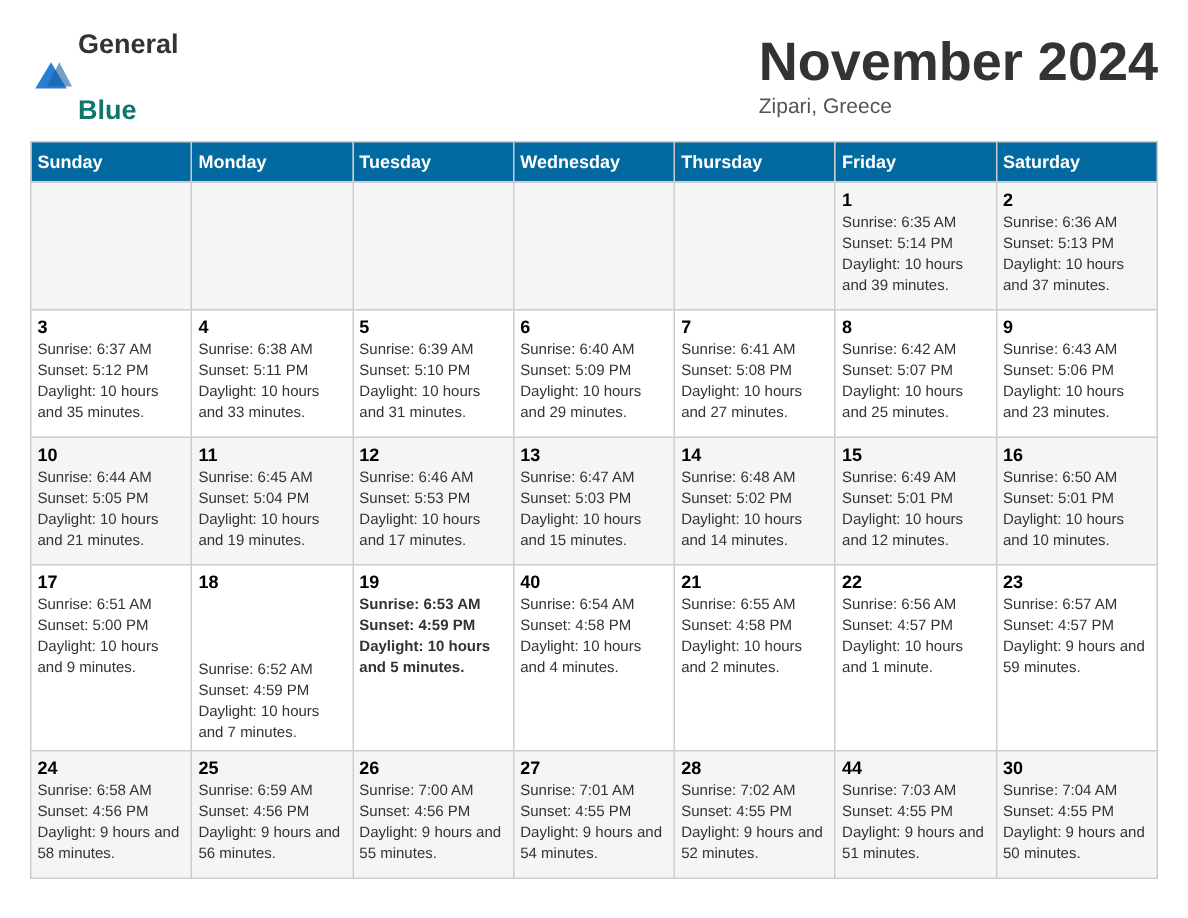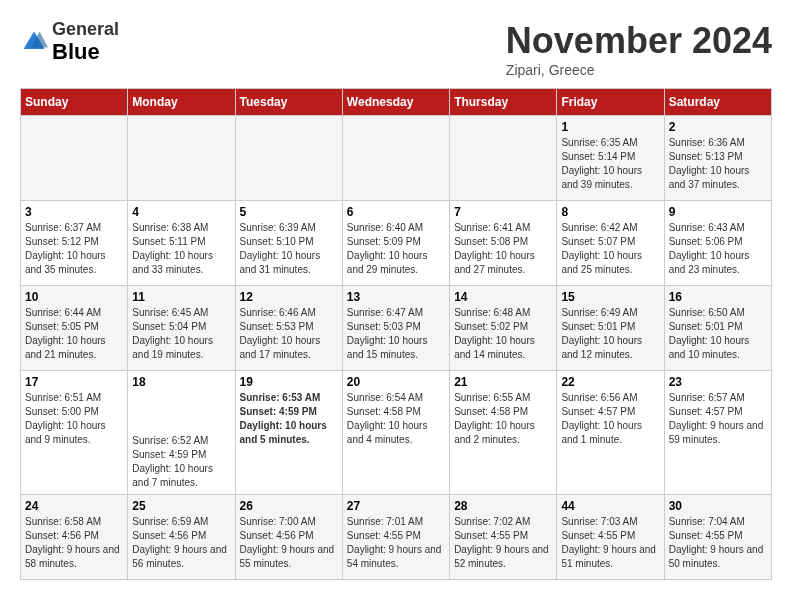--- a/index.html
+++ b/index.html
@@ -18,30 +18,31 @@
     }
     .logo {
       display: flex;
       align-items: center;
       gap: 4px;
     }
     .logo-text {
       display: flex;
       flex-direction: column;
       line-height: 1.1;
+      gap: 24px;
     }
     .logo-general {
       font-size: 18px;
       font-weight: bold;
       color: #333;
     }
     .logo-blue {
-      font-size: 22px;
-      font-weight: bold;
-      color: #000000;
+      font-size: 18px;
+      font-weight: bold;
+      color: #0f766e;
     }
     .logo-icon {
       width: 28px;
       height: 28px;
     }
     .title-section {
     }
     .month-title {
       font-size: 36px;
       font-weight: bold;
@@ -50,21 +51,21 @@
     .subtitle {
       font-size: 14px;
       color: #555;
     }
     table {
       width: 100%;
       border-collapse: collapse;
       font-size: 11px;
     }
     thead tr th {
-      background-color: #b91c1c;
+      background-color: #0369a1;
       color: #fff;
       padding: 6px 4px;
       text-align: left;
       font-size: 12px;
       font-weight: bold;
       border: 1px solid #ccc;
     }
     tbody tr td {
       border: 1px solid #ccc;
       vertical-align: top;
@@ -246,21 +247,21 @@
 Sunset: 4:59 PM
 Daylight: 10 hours and 7 minutes.</div>
         </td>
         <td>
           <div class="day-number">19</div>
           <div class="day-info" style="white-space: pre-line; font-weight: bold;">Sunrise: 6:53 AM
 Sunset: 4:59 PM
 Daylight: 10 hours and 5 minutes.</div>
         </td>
         <td>
-          <div class="day-number">20</div>
+          <div class="day-number">40</div>
           <div class="day-info" style="white-space: pre-line;">Sunrise: 6:54 AM
 Sunset: 4:58 PM
 Daylight: 10 hours and 4 minutes.</div>
         </td>
         <td>
           <div class="day-number">21</div>
           <div class="day-info" style="white-space: pre-line;">Sunrise: 6:55 AM
 Sunset: 4:58 PM
 Daylight: 10 hours and 2 minutes.</div>
         </td>

